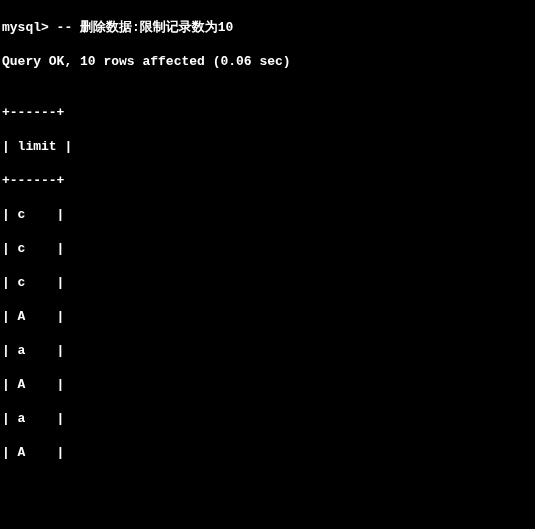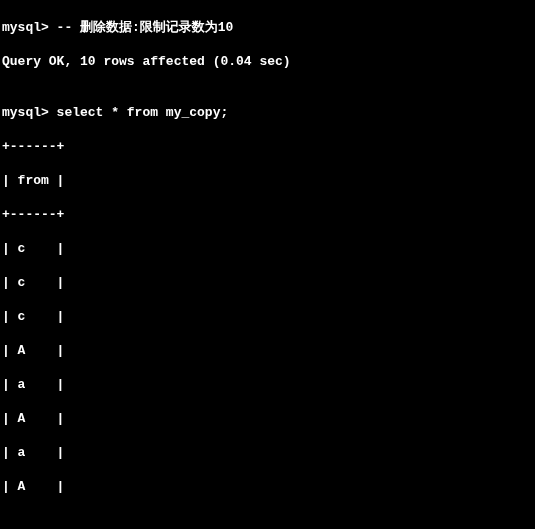--- a/index.html
+++ b/index.html
@@ -21,25 +21,24 @@
     overflow: hidden;
     white-space: pre;
   }
   .line { white-space: pre; }
 </style>
 </head>
 <body>
 
 <div class="terminal">
 <div class="line">mysql&gt; -- 删除数据:限制记录数为10</div>
-<div class="line">Query OK, 10 rows affected (0.04 sec)</div>
+<div class="line">Query OK, 10 rows affected (0.06 sec)</div>
 <div class="line"></div>
-<div class="line">mysql&gt; select * from my_copy;</div>
 <div class="line">+------+</div>
-<div class="line">| from |</div>
+<div class="line">| limit |</div>
 <div class="line">+------+</div>
 <div class="line">| c    |</div>
 <div class="line">| c    |</div>
 <div class="line">| c    |</div>
 <div class="line">| A    |</div>
 <div class="line">| a    |</div>
 <div class="line">| A    |</div>
 <div class="line">| a    |</div>
 <div class="line">| A    |</div>
 

